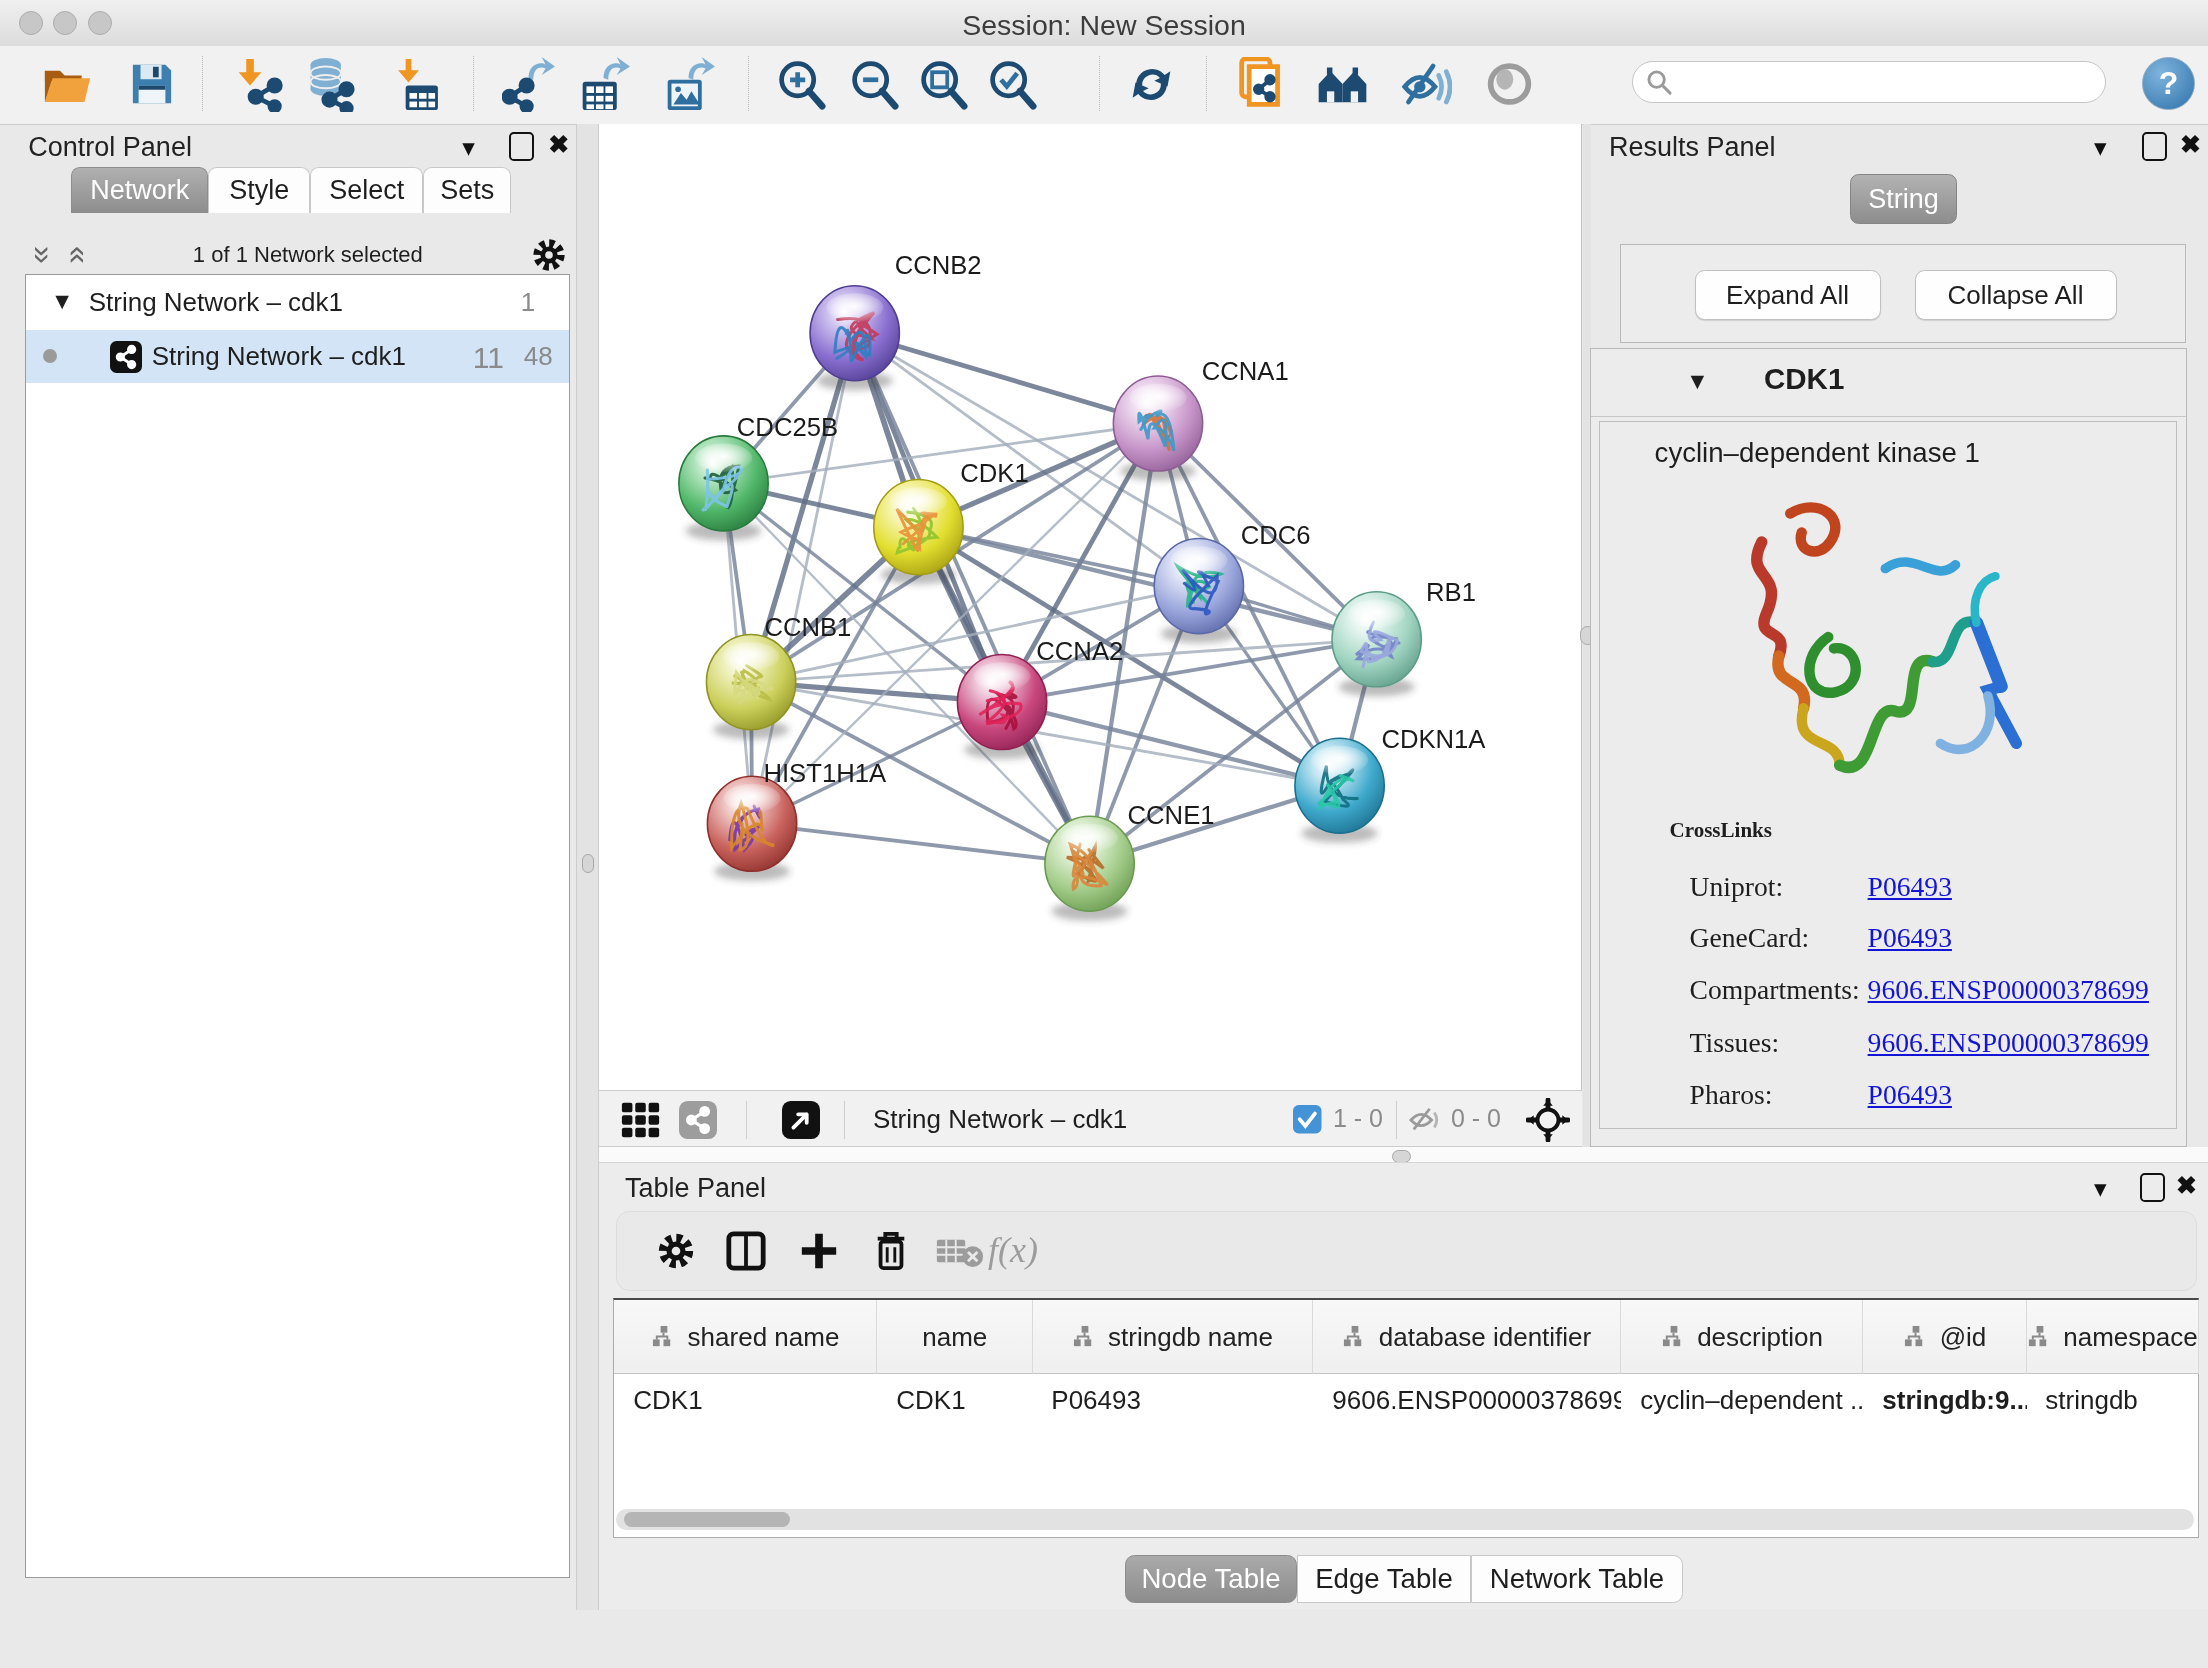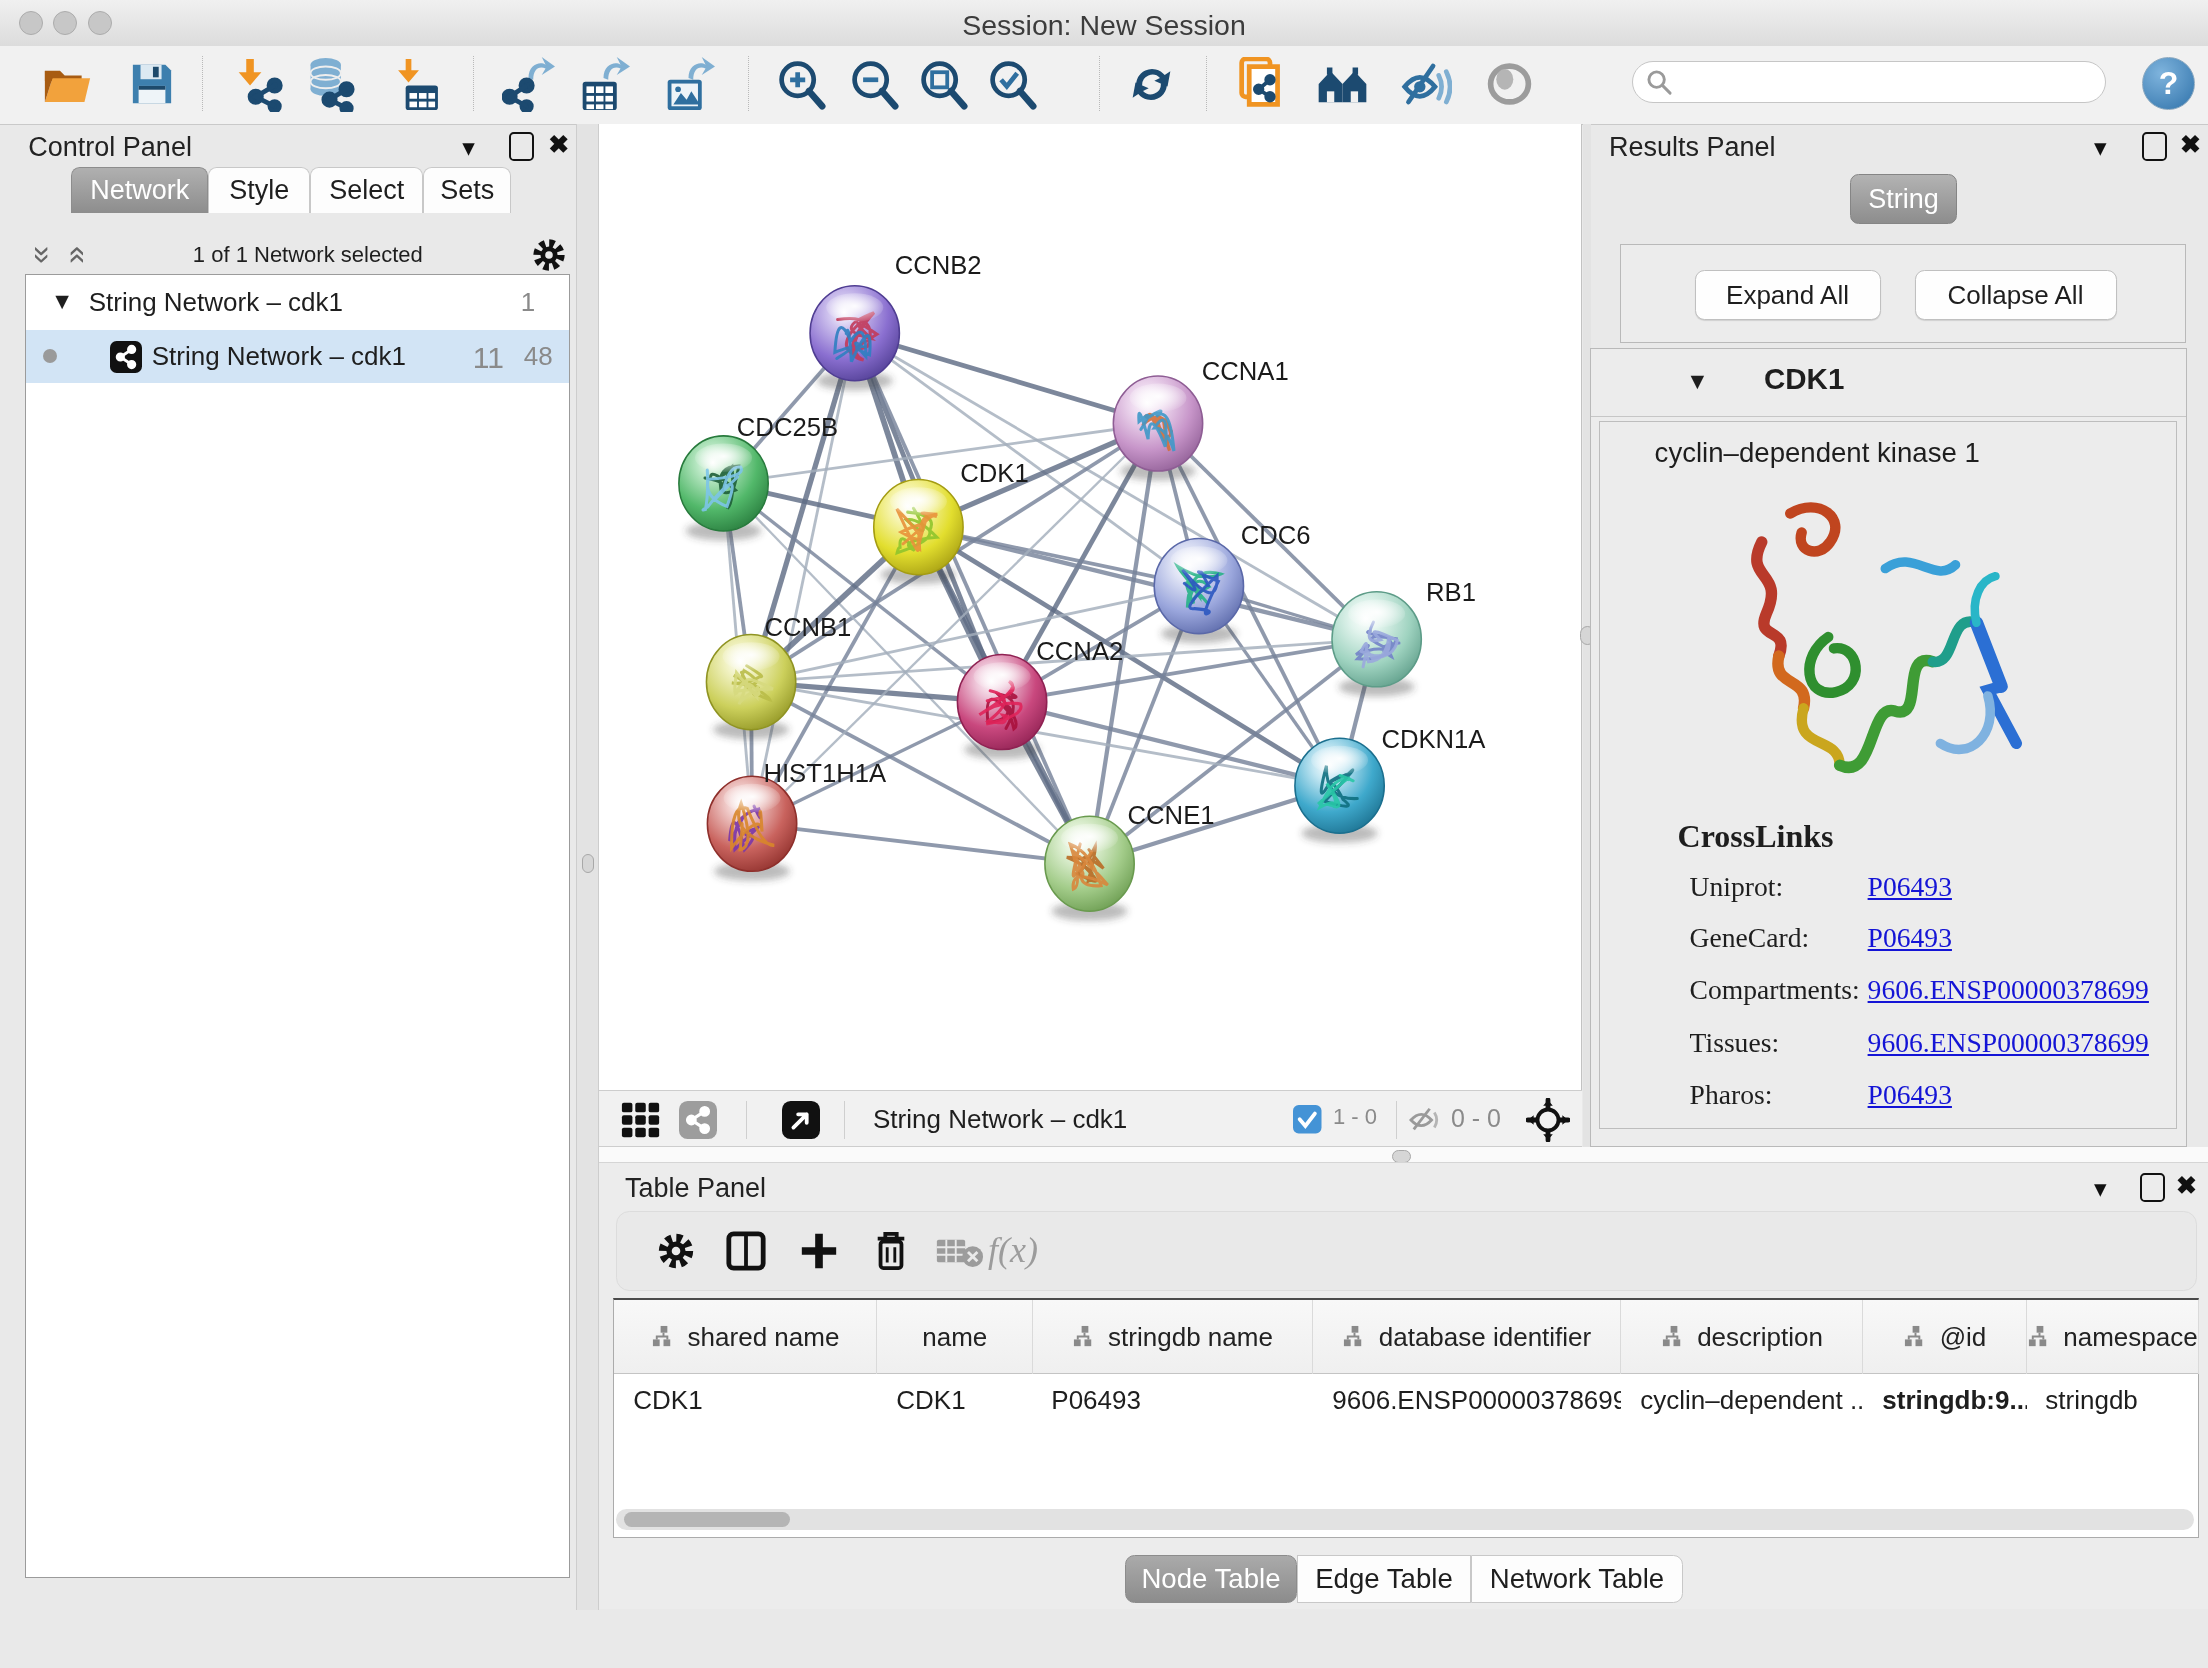--- a/index.html
+++ b/index.html
@@ -572,21 +572,21 @@
         </svg>
     </span>
     <span class="abs" style="left:245px;top:9.5px;height:38px;border-left:1px solid #cfcfcf;"></span>
     <span class="abs" style="left:274px;top:13.3px;font-size:26px;">String Network – cdk1</span>
     <span class="ntbi" style="left:694px;">
       <svg width="28.5" height="28.5" viewBox="0 0 30 30">
           <rect width="30" height="30" rx="6" fill="#4493d6"></rect>
           <path d="M7 15 l6 7 10-13" stroke="#fff" stroke-width="4" fill="none" stroke-linecap="round"></path>
         </svg>
     </span>
-    <span class="abs graytxt" style="left:734px;top:13.3px;font-size:22px;">1 - 0</span>
+    <span class="abs graytxt" style="left:734px;top:13.3px;font-size:25px;">1 - 0</span>
     <span class="abs" style="left:797px;top:9.5px;height:38px;border-left:1px solid #cfcfcf;"></span>
     <span class="ntbi" style="left:808px;">
       <svg width="36" height="30" viewBox="0 0 38 32">
           <path d="M4 16 Q15 4 26 16 Q15 28 4 16z" fill="none" stroke="#9a9a9a" stroke-width="3"></path>
           <path d="M7 26 L24 4" stroke="#9a9a9a" stroke-width="3"></path>
           <path d="M29 8 q5 8 0 16" stroke="#b5b5b5" stroke-width="3" fill="none"></path>
         </svg>
     </span>
     <span class="abs graytxt" style="left:852px;top:13.3px;font-size:25px;">0 - 0</span>
     <span class="ntbi" style="left:927px;">
@@ -640,21 +640,21 @@
             <path d="M140 160 C110 180 115 225 148 218 C180 211 172 168 146 172" stroke="#2f8f2f" stroke-width="11"></path>
             <path d="M152 295 C190 312 182 230 210 238 C242 248 215 175 250 186" stroke="#3f9c35" stroke-width="12"></path>
             <path d="M250 186 C276 190 266 135 296 145" stroke="#1f9e8b" stroke-width="11"></path>
             <path d="M200 88 C230 66 252 105 274 84" stroke="#3aa0d8" stroke-width="10"></path>
             <path d="M296 145 L322 212" stroke="#2b6fd4" stroke-width="14"></path>
             <path d="M322 212 L308 216 L338 272" stroke="#2b6fd4" stroke-width="12"></path>
             <path d="M258 272 C288 292 320 262 308 222" stroke="#7fb2e0" stroke-width="10"></path>
             <path d="M296 145 C290 120 300 100 316 96" stroke="#29b6c8" stroke-width="9"></path>
           </g>
         </svg>
-        <span class="abs serif" style="left:70px;top:396px;font-size:32px;font-weight:bold;margin-left:8px;">CrossLinks</span>
+        <span class="abs serif" style="left:70px;top:396px;font-size:21px;font-weight:bold;">CrossLinks</span>
         <div id="crosslinks">
             <span class="abs serif" style="left: 90px; top: 449px; font-size: 27.6px;">Uniprot:</span>
             <span class="abs serif xlink" style="left: 268px; top: 449px; font-size: 27.6px;">P06493</span>
             <span class="abs serif" style="left: 90px; top: 500px; font-size: 27.6px;">GeneCard:</span>
             <span class="abs serif xlink" style="left: 268px; top: 500px; font-size: 27.6px;">P06493</span>
             <span class="abs serif" style="left: 90px; top: 552px; font-size: 27.6px;">Compartments:</span>
             <span class="abs serif xlink" style="left: 268px; top: 552px; font-size: 27.6px;">9606.ENSP00000378699</span>
             <span class="abs serif" style="left: 90px; top: 605px; font-size: 27.6px;">Tissues:</span>
             <span class="abs serif xlink" style="left: 268px; top: 605px; font-size: 27.6px;">9606.ENSP00000378699</span>
             <span class="abs serif" style="left: 90px; top: 657px; font-size: 27.6px;">Pharos:</span>

